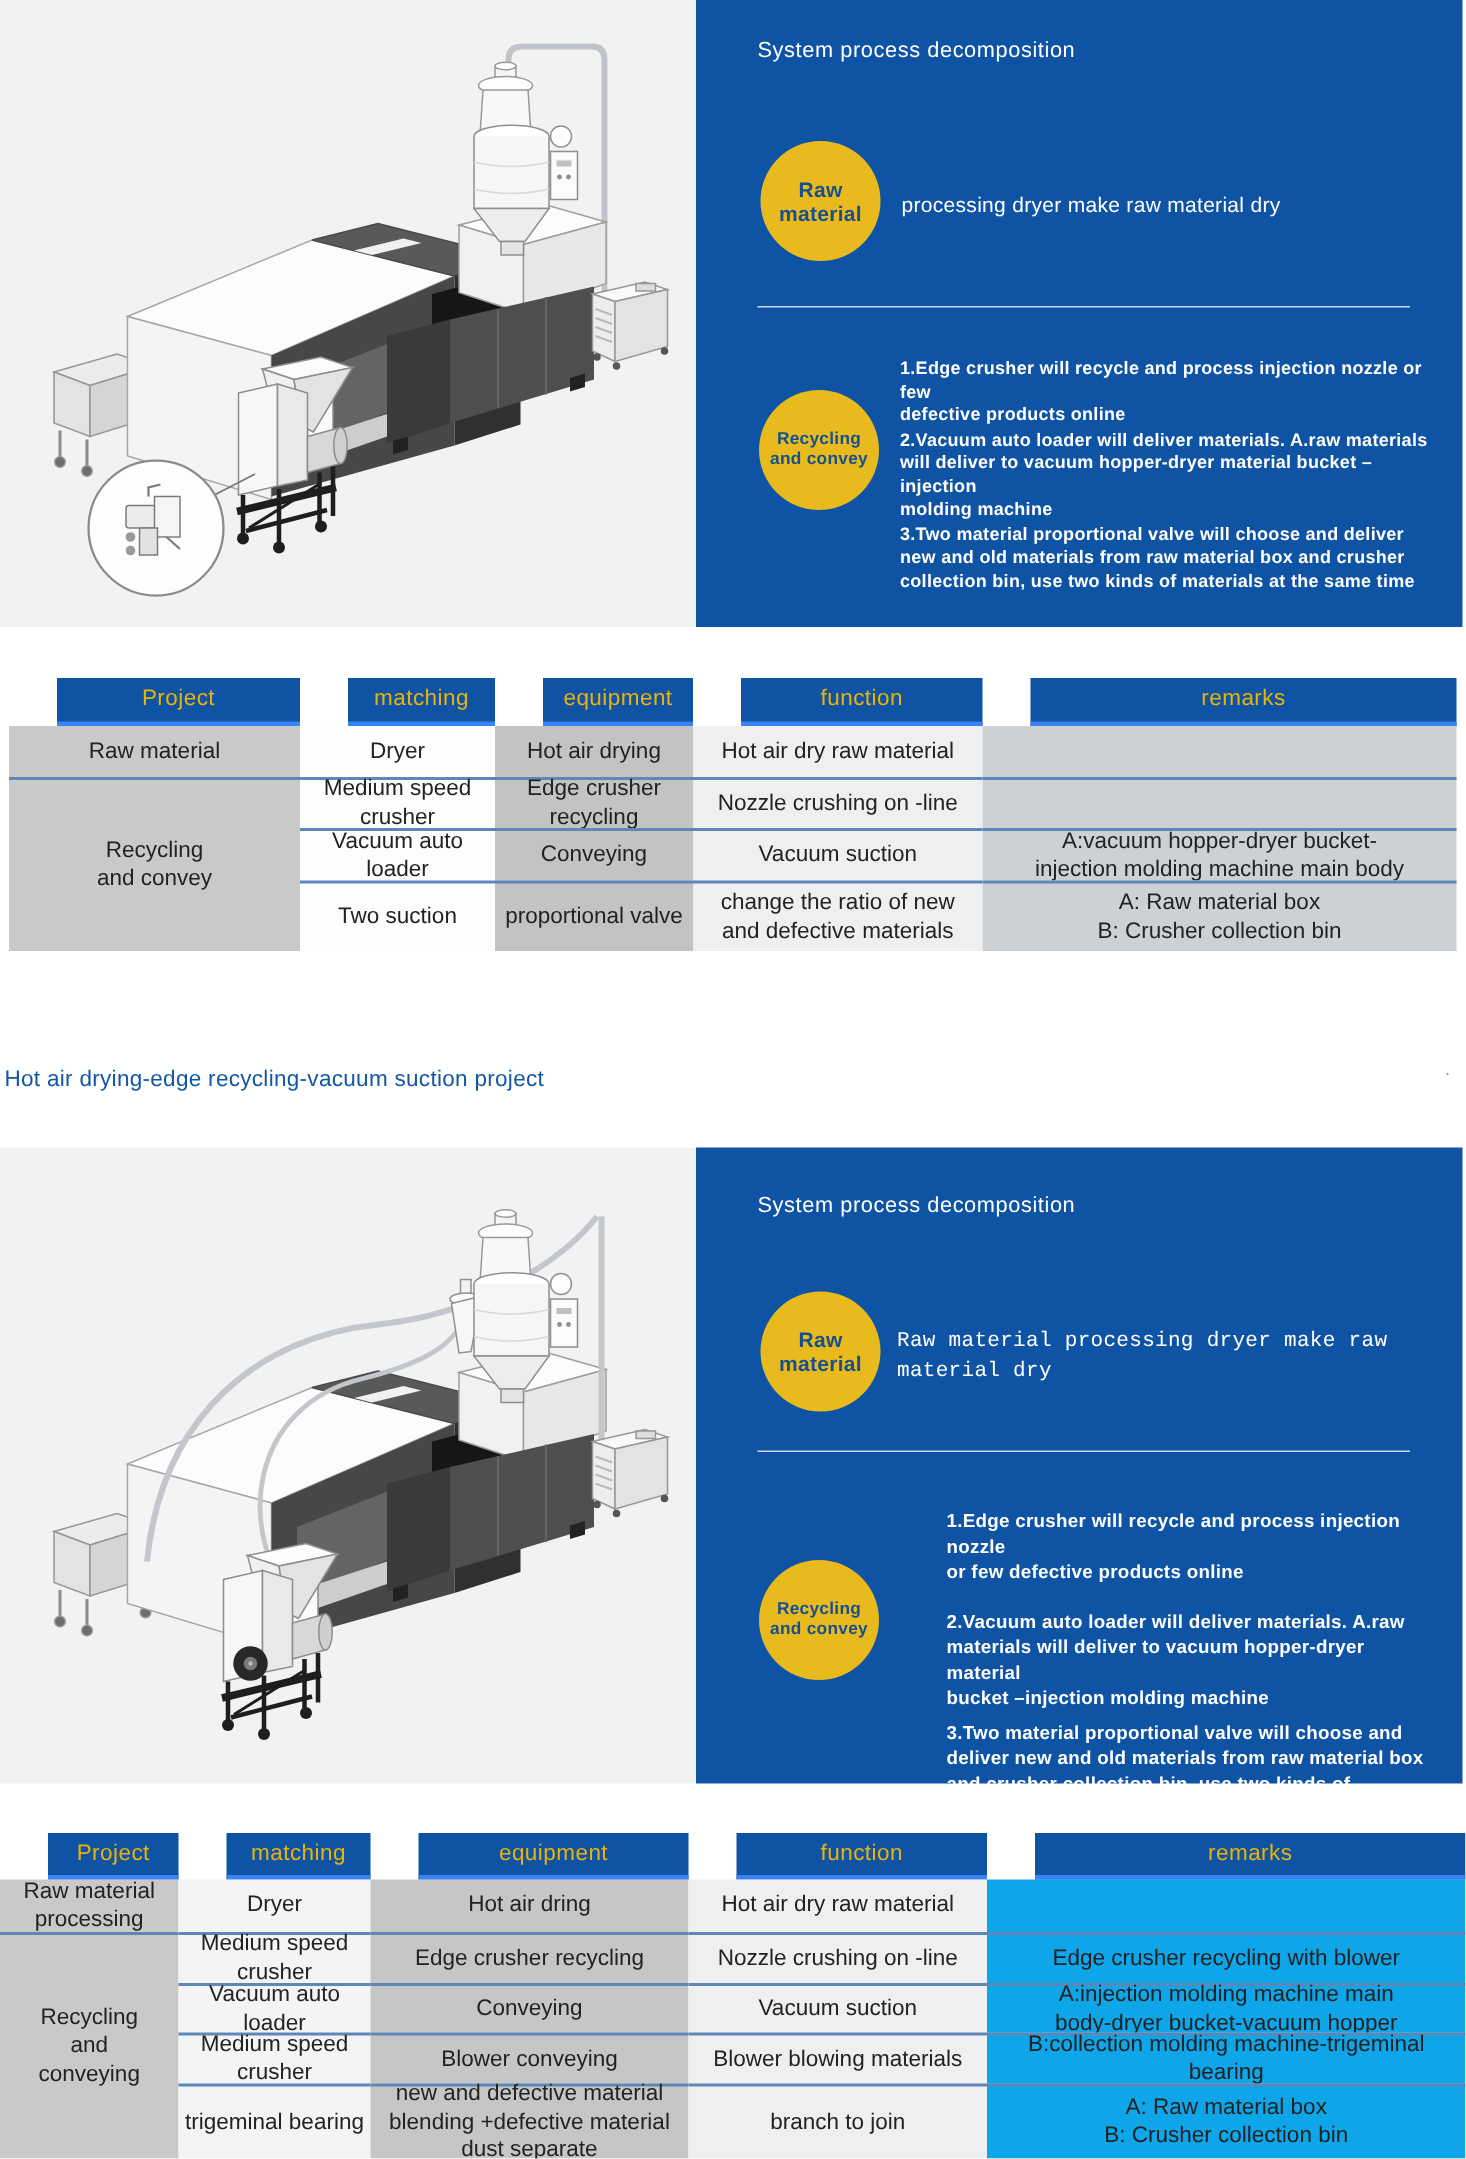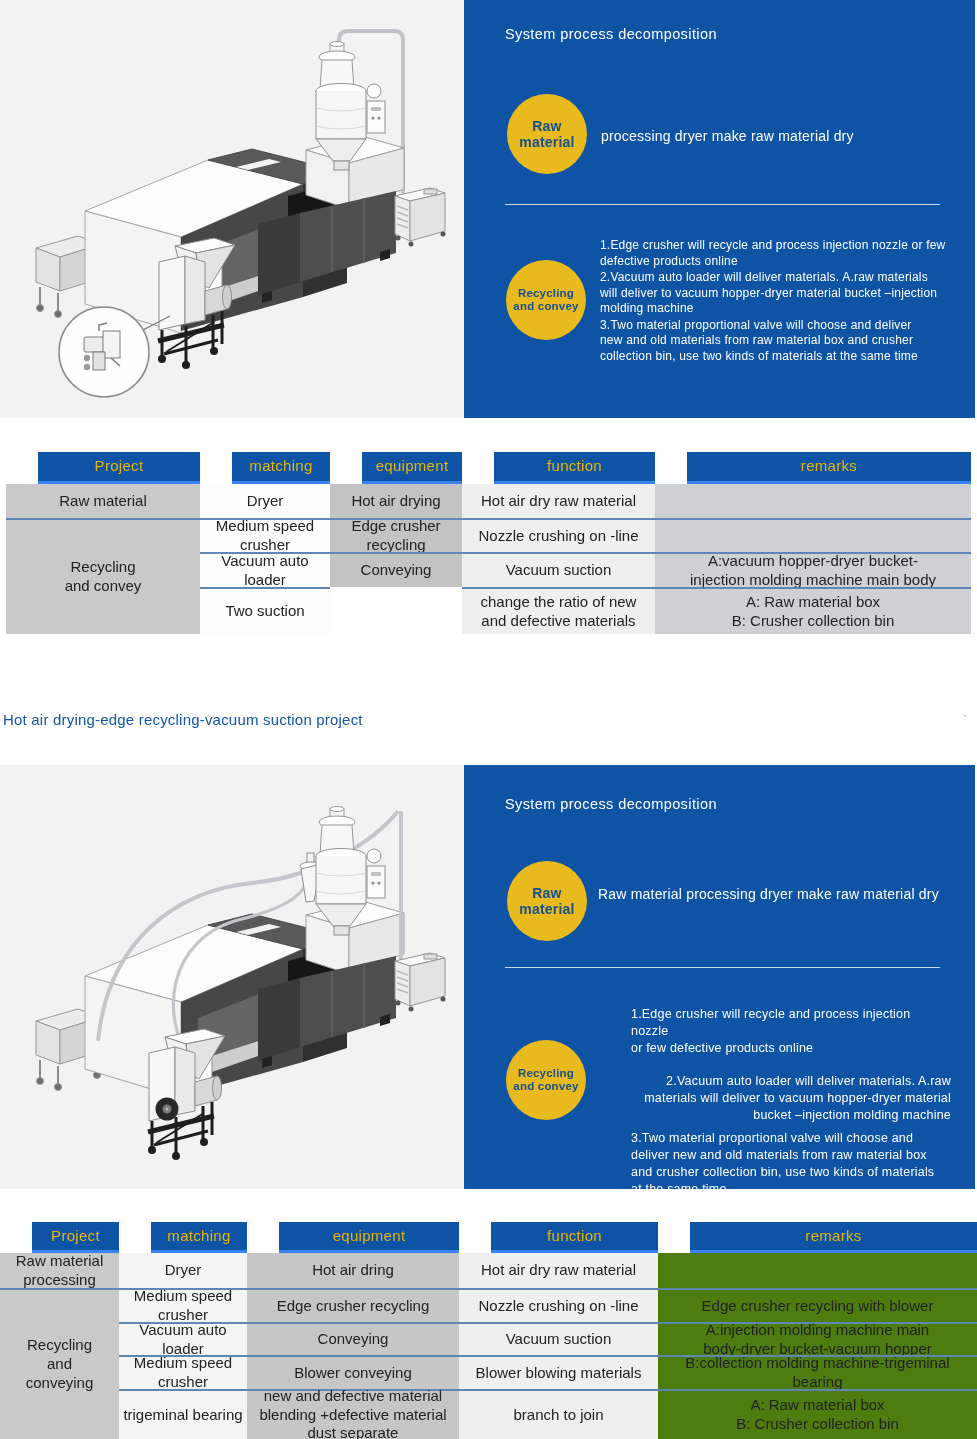--- a/index.html
+++ b/index.html
@@ -20,52 +20,52 @@
          display:flex; align-items:center; justify-content:center; text-align:center; font-weight:bold;}
   .badge span{white-space:pre-line; line-height:1.15;}
   .badge-raw{font-size:14px;}
   .badge-rec{font-size:11.5px;}
   .panel1 .badge-raw{left:43px; top:94px;}
   .panel1 .badge-rec{left:42px; top:260px;}
   .panel2 .badge-raw{left:43px; top:96px;}
   .panel2 .badge-rec{left:42px; top:275px;}
   .rawtext{position:absolute; margin:0; font-size:14px; line-height:20px;}
   .panel1 .rawtext{left:137px; top:126px; width:350px;}
-  .panel2 .rawtext{left:134px; top:119px; width:345px;}
+  .panel2 .rawtext{left:134px; top:119px; width:345px;font-family:Liberation Mono, monospace;}
   .hr{position:absolute; left:41px; width:435px; height:1px; background:#cdd9e8;}
   .panel1 .hr{top:204px;} .panel2 .hr{top:202px;}
   .items{position:absolute;}
   .panel1 .items{left:136px; top:238px; width:362px;}
   .panel2 .items{left:135px; top:241px; width:352px;}
-  .items p{margin:0; white-space:pre-line;}
+  .items p{margin:0; white-space:pre-line;font-weight:bold;}
   .panel1 .items p{font-size:12px; line-height:15.5px;}
   .panel1 .items p + p{margin-top:1px;}
   .panel1 .items p:nth-child(3){}
   .panel2 .items p{font-size:12.5px; line-height:17px;margin-left:32px;}
-  .panel2 .items p:nth-child(2){margin-top:16px;text-align:right;}
+  .panel2 .items p:nth-child(2){margin-top:16px;}
   .panel2 .items p:nth-child(3){margin-top:6px;}
 
   
   .divider-heading{position:absolute; left:3px; top:711px; margin:0; font-size:15px; font-weight:normal;
                    color:#1356a5; letter-spacing:.2px;}
   .stray{position:absolute; left:963px; top:708px; font-size:12px; color:#8a8a8a;}
 
   
   .tbl{position:absolute; display:grid;}
   .t1{left:6px; top:452px; width:965px; grid-template-columns:194px 130px 132px 193px 316px;
       grid-template-rows:32px 34px 34px 35px 47px;}
   .t2{left:0; top:1222px; width:977px; grid-template-columns:119px 128px 212px 199px 319px;
       grid-template-rows:31px 35px 34px 33px 34px 50px;}
   .tbl .cell{display:flex; align-items:center; justify-content:center; text-align:center;
              white-space:pre-line; font-size:15px; color:#222; line-height:1.25; padding:0 3px; box-sizing:border-box;}
   .tbl .h{background:#0f54a4; color:#eab308; border-bottom:3px solid #3b82f6; font-size:15px; letter-spacing:.3px;margin-left:32px;}
   .t1 .c1{background:#c9c9c9;} .t1 .c2{background:#fdfdfd;} .t1 .c3{background:#c3c3c3;}
   .t1 .c4{background:#efefef;} .t1 .c5{background:#ced1d4;}
   .t2 .c1{background:#c9c9c9;} .t2 .c2{background:#f4f4f4;} .t2 .c3{background:#c6c6c6;}
-  .t2 .c4{background:#efefef;} .t2 .c5{background:#4d7c0f;}
+  .t2 .c4{background:#efefef;} .t2 .c5{background:#0ea5e9;}
   .tbl .sep{border-top:2px solid #5d87b7;}
   .fs9{font-size:9.5px;} .fs10{font-size:10.5px;} .fs11{font-size:11.5px;}
   .fs12{font-size:12.5px;} .fs13{font-size:13.5px;} .fs14{font-size:14.5px;}
 </style>
 </head>
 <body>
 
 <div class="illus illus1">
   <svg viewBox="0 0 464 418" width="464" height="418">
     <rect width="464" height="418" fill="#f2f2f2"></rect>
@@ -207,20 +207,21 @@
   <div class="cell c4 sep" style="grid-area:3/4">Nozzle crushing on -line</div>
   <div class="cell c5 sep" style="grid-area:3/5"></div>
 
   <div class="cell c2 sep fs9" style="grid-area:4/2">Vacuum auto loader</div>
   <div class="cell c3 sep" style="grid-area:4/3">Conveying</div>
   <div class="cell c4 sep" style="grid-area:4/4">Vacuum suction</div>
   <div class="cell c5 sep fs14" style="grid-area:4/5">A:vacuum hopper-dryer bucket-
 injection molding machine main body</div>
 
   <div class="cell c2 sep" style="grid-area:5/2">Two suction</div>
+  <div class="cell c3 sep fs13" style="grid-area:5/3">proportional valve</div>
   <div class="cell c4 sep fs14" style="grid-area:5/4">change the ratio of new
 and defective materials</div>
   <div class="cell c5 sep" style="grid-area:5/5">A:  Raw material box
 B:  Crusher collection bin</div>
 </div>
 
 <h3 class="divider-heading">Hot air drying-edge recycling-vacuum suction project</h3>
 <span class="stray">·</span>
 
 <div class="illus illus2">

